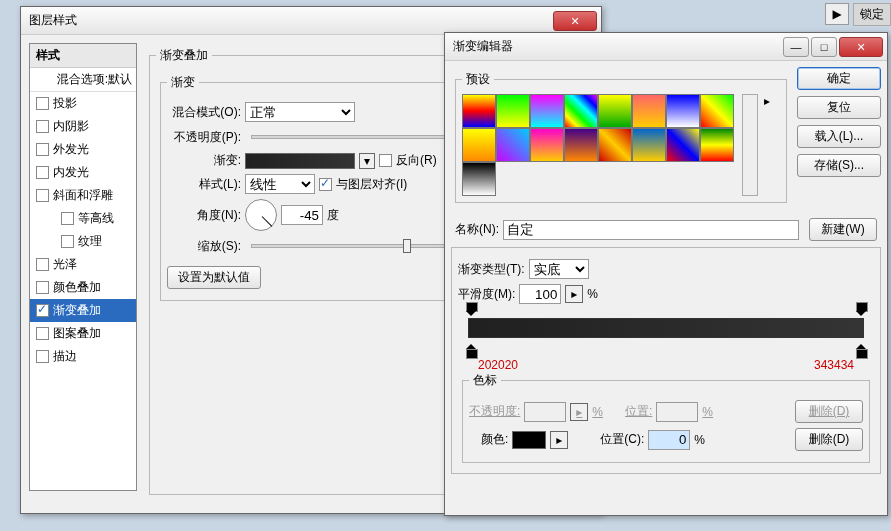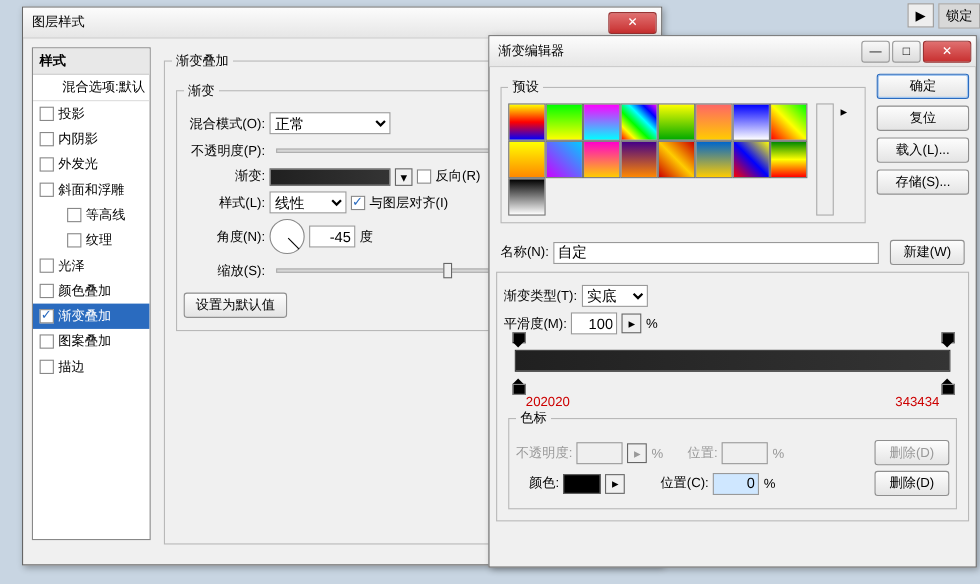--- a/index.html
+++ b/index.html
@@ -74,20 +74,24 @@
           <div class="item">
             <span class="check"></span>
             <span>内阴影</span>
           </div>
           <div class="item">
             <span class="check"></span>
             <span>外发光</span>
           </div>
           <div class="item">
             <span class="check"></span>
+            <span>内发光</span>
+          </div>
+          <div class="item">
+            <span class="check"></span>
             <span>斜面和浮雕</span>
           </div>
           <div class="item sub">
             <span class="check"></span>
             <span>等高线</span>
           </div>
           <div class="item sub">
             <span class="check"></span>
             <span>纹理</span>
           </div>
@@ -228,21 +232,21 @@
       <div class="stop-top" style="left:-2px;"></div>
       <div class="stop-top" style="right:-2px;"></div>
       <div class="bar"></div>
       <div class="stop-bot" style="left:-2px;"></div>
       <div class="stop-bot" style="right:-2px;"></div>
       <span class="hex-lbl" style="left:10px; color:#c00;">202020</span>
       <span class="hex-lbl" style="right:10px; color:#c00;">343434</span>
     </div>
     <fieldset>
       <legend>色标</legend>
-      <div class="row" style="color:#999;">
+      <div class="row" style="color:#999;text-decoration:underline;">
         <span>不透明度:</span>
         <input type="text" class="numbox" disabled="" style="">
         <span class="play-arrow">▸</span>
         <span>%</span>
         <span style="margin-left:18px;">位置:</span>
         <input type="text" class="numbox" disabled="" style="">
         <span>%</span>
         <span class="btn" style="margin-left:auto; color:#999;">删除(D)</span>
       </div>
       <div class="row">

